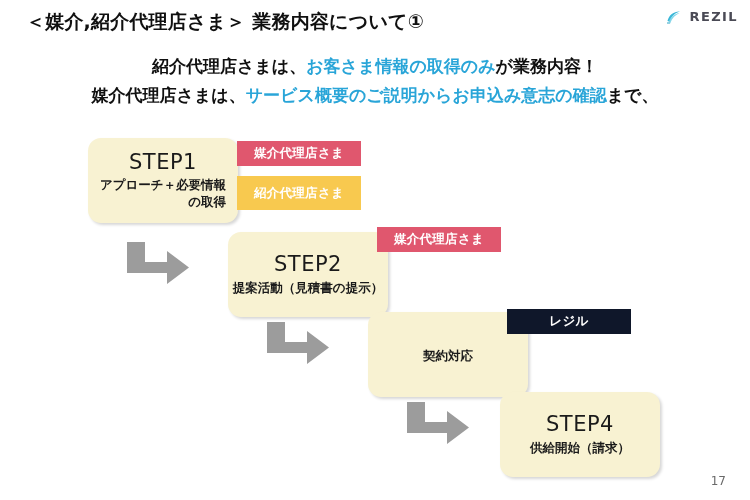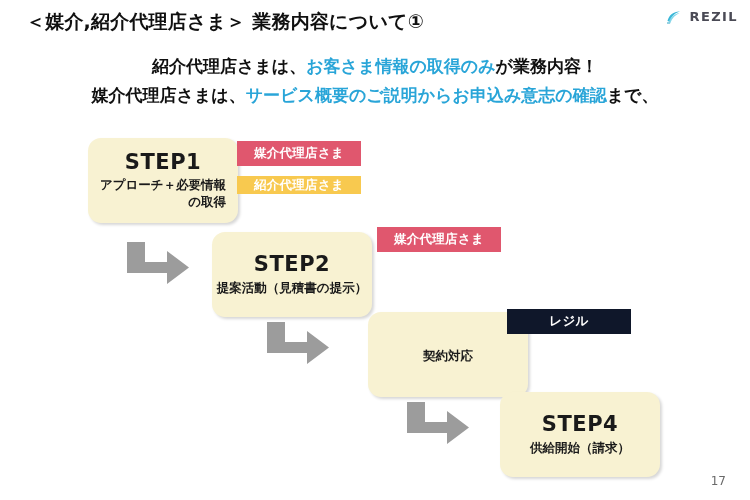--- a/index.html
+++ b/index.html
@@ -77,38 +77,38 @@
     border-radius: 13px;
     box-shadow: 2px 2px 3px rgba(0,0,0,0.16);
     display: flex;
     flex-direction: column;
     align-items: center;
     justify-content: center;
     box-sizing: border-box;
   }
   .step-title {
     font-size: 21px;
-    font-weight: bold;
+    font-weight: normal;
     color: #1a1a1a;
     line-height: 1.15;
     letter-spacing: 0.5px;
   }
   .step-sub {
     font-size: 12.5px;
     font-weight: bold;
     color: #1a1a1a;
     line-height: 1.35;
     text-align: right;
     margin-top: 3px;
     white-space: pre-line;
   }
 
   
   #step1 { left: 88px;  top: 138px; width: 150px; height: 85px; }
-  #step2 { left: 212px; top: 232px; width: 160px; height: 85px; }
+  #step2 { left: 228px; top: 232px; width: 160px; height: 85px; }
   #step3 { left: 368px; top: 312px; width: 160px; height: 85px; }
   #step4 { left: 500px; top: 392px; width: 160px; height: 85px; }
 
   
   .badge {
     position: absolute;
     display: flex;
     align-items: center;
     justify-content: center;
     color: #ffffff;
@@ -116,21 +116,21 @@
     font-weight: bold;
     letter-spacing: 0.3px;
     white-space: nowrap;
     box-sizing: border-box;
   }
   .badge-red    { background: #e0576e; }
   .badge-yellow { background: #f8c94f; }
   .badge-teal   { background: #0f172a; }
 
   #badge-s1-baikai  { left: 237px; top: 141px; width: 124px; height: 25px; }
-  #badge-s1-shokai  { left: 237px; top: 176px; width: 124px; height: 18px; }
+  #badge-s1-shokai  { left: 237px; top: 176px; width: 124px; height: 34px; }
   #badge-s2-baikai  { left: 377px; top: 227px; width: 124px; height: 25px; }
   #badge-s3-rezil   { left: 507px; top: 309px; width: 124px; height: 25px; }
 
   
   .arrow {
     position: absolute;
     width: 66px;
     height: 45px;
   }
   #arrow1 { left: 125px; top: 240px; }

